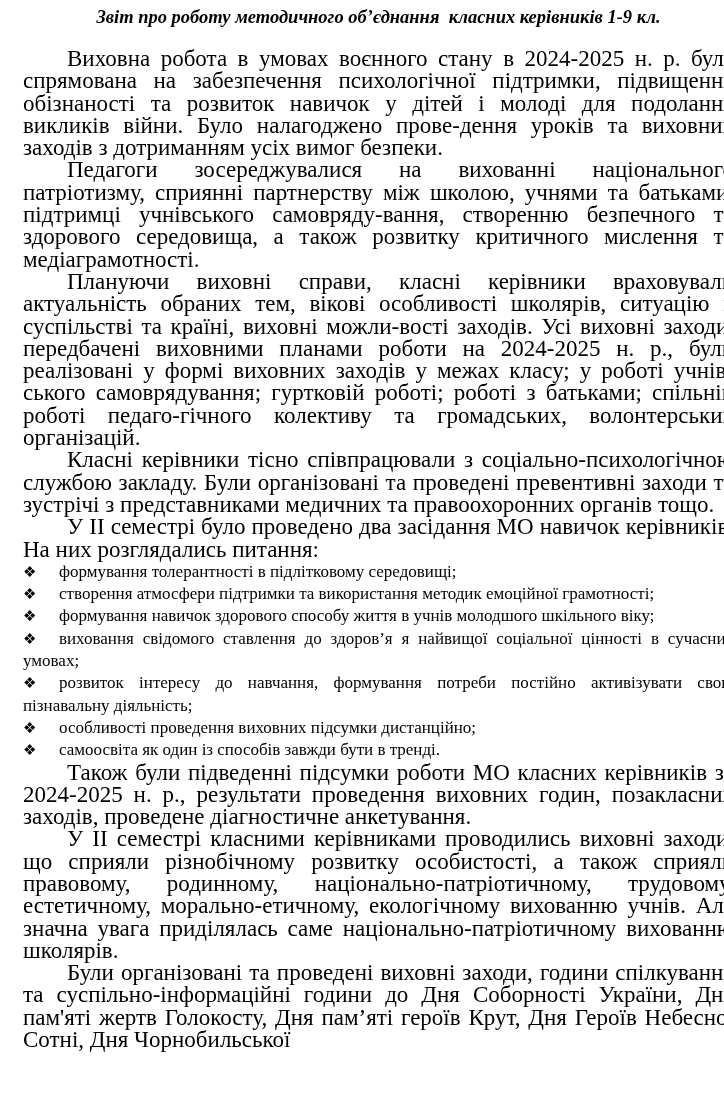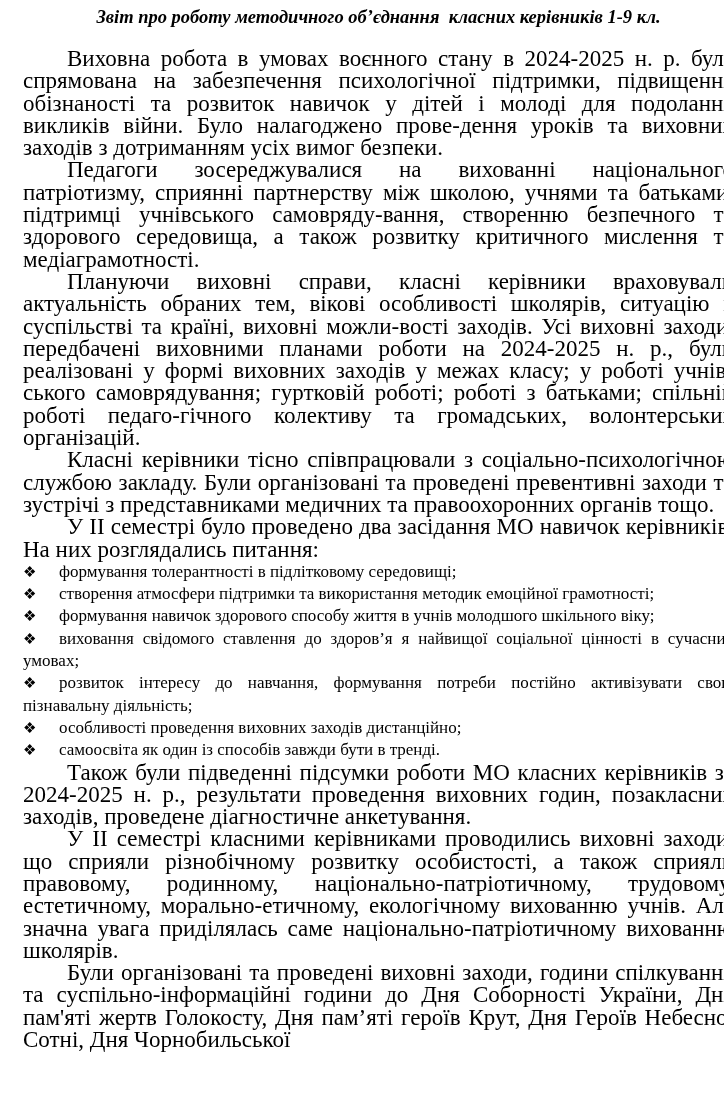--- a/index.html
+++ b/index.html
@@ -58,19 +58,19 @@
       <p class="para">Виховна робота в умовах воєнного стану в 2024-2025 н. р. була спрямована на забезпечення психологічної підтримки, підвищення обізнаності та розвиток навичок у дітей і молоді для подолання викликів війни. Було налагоджено прове-дення уроків та виховних заходів з дотриманням усіх вимог безпеки.</p>
       <p class="para">Педагоги зосереджувалися на вихованні національного патріотизму, сприянні партнерству між школою, учнями та батьками, підтримці учнівського самовряду-вання, створенню безпечного та здорового середовища, а також розвитку критичного мислення та медіаграмотності.</p>
       <p class="para">Плануючи виховні справи, класні керівники враховували актуальність обраних тем, вікові особливості школярів, ситуацію в суспільстві та країні, виховні можли-вості заходів. Усі виховні заходи, передбачені виховними планами роботи на 2024-2025 н. р., були реалізовані у формі виховних заходів у межах класу; у роботі учнів-ського самоврядування; гуртковій роботі; роботі з батьками; спільній роботі педаго-гічного колективу та громадських, волонтерських організацій.</p>
       <p class="para">Класні керівники тісно співпрацювали з соціально-психологічною службою закладу. Були організовані та проведені превентивні заходи та зустрічі з представниками медичних та правоохоронних органів тощо.</p>
       <p class="para">У ІІ семестрі було проведено два засідання МО навичок керівників. На них розглядались питання:</p>
       <p class="bullet-item"><span class="bullet">❖</span><span>формування толерантності в підлітковому середовищі;</span></p>
       <p class="bullet-item"><span class="bullet">❖</span><span>створення атмосфери підтримки та використання методик емоційної грамотності;</span></p>
       <p class="bullet-item"><span class="bullet">❖</span><span>формування навичок здорового способу життя в учнів молодшого шкільного віку;</span></p>
       <p class="bullet-item"><span class="bullet">❖</span><span>виховання свідомого ставлення до здоров’я я найвищої соціальної цінності в сучасних умовах;</span></p>
       <p class="bullet-item"><span class="bullet">❖</span><span>розвиток інтересу до навчання, формування потреби постійно активізувати свою пізнавальну діяльність;</span></p>
-      <p class="bullet-item"><span class="bullet">❖</span><span>особливості проведення виховних заходів дистанційно;</span></p>
+      <p class="bullet-item"><span class="bullet">❖</span><span>особливості проведення виховних підсумки дистанційно;</span></p>
       <p class="bullet-item"><span class="bullet">❖</span><span>самоосвіта як один із способів завжди бути в тренді.</span></p>
       <p class="para">Також були підведенні підсумки роботи МО класних керівників за 2024-2025 н. р., результати проведення виховних годин, позакласних заходів, проведене діагностичне анкетування.</p>
       <p class="para">У ІІ семестрі класними керівниками проводились виховні заходи, що сприяли різнобічному розвитку особистості, а також сприяли правовому, родинному, національно-патріотичному, трудовому, естетичному, морально-етичному, екологічному вихованню учнів. Але значна увага приділялась саме національно-патріотичному вихованню школярів.</p>
       <p class="para">Були організовані та проведені виховні заходи, години спілкування та суспільно-інформаційні години до Дня Соборності України, Дня пам'яті жертв Голокосту, Дня пам’яті героїв Крут, Дня Героїв Небесної Сотні, Дня Чорнобильської</p>
     </div>
 </main>
 
 </body></html>

